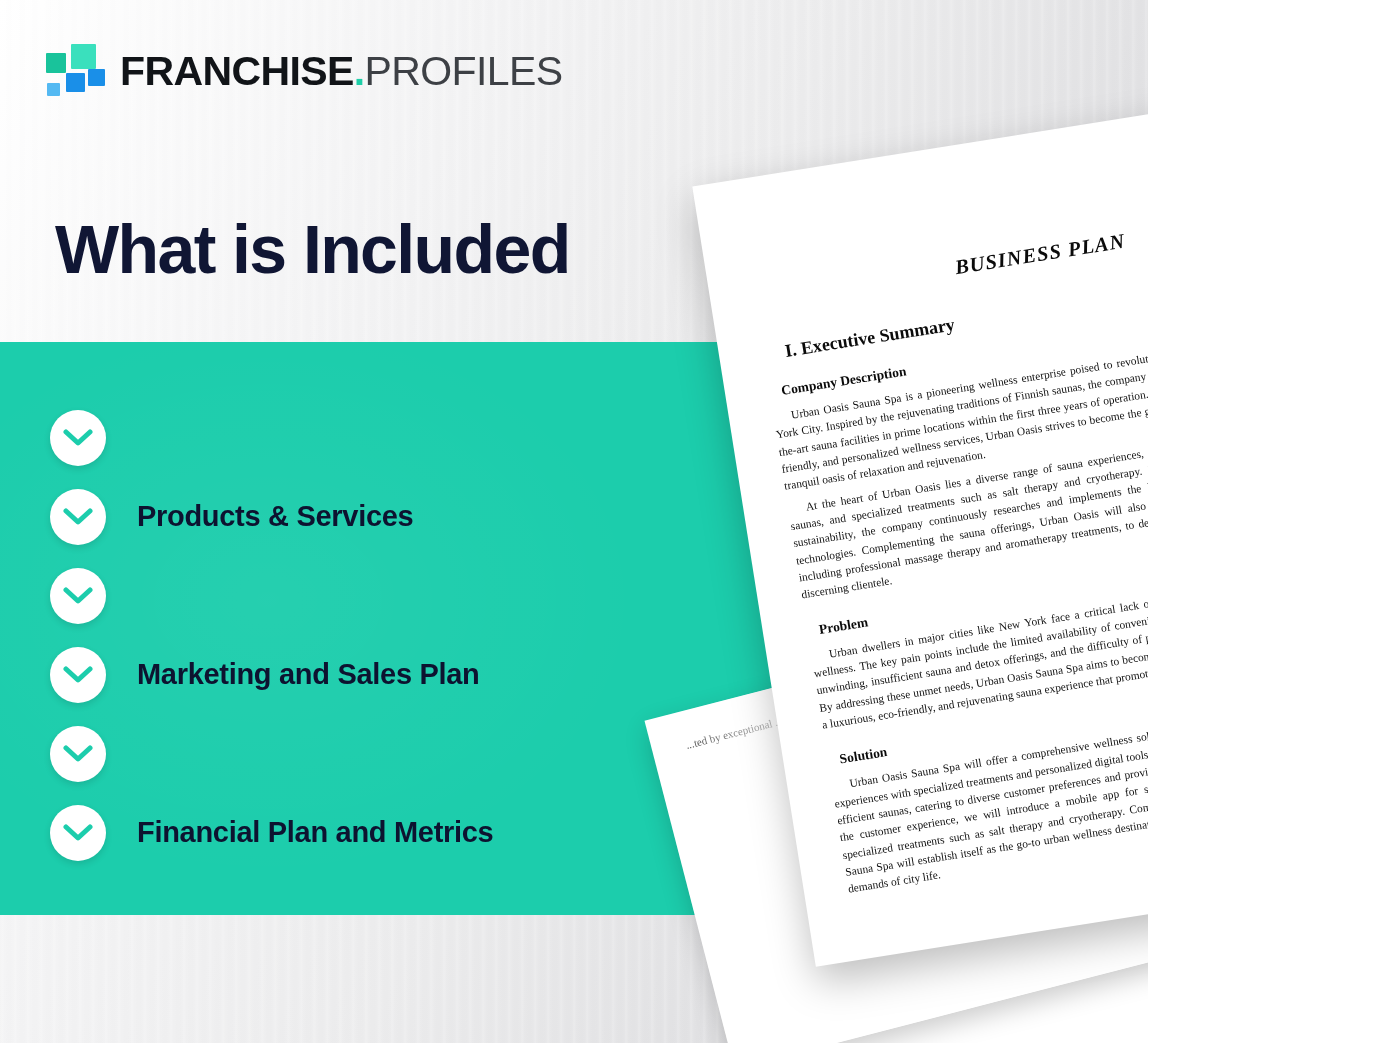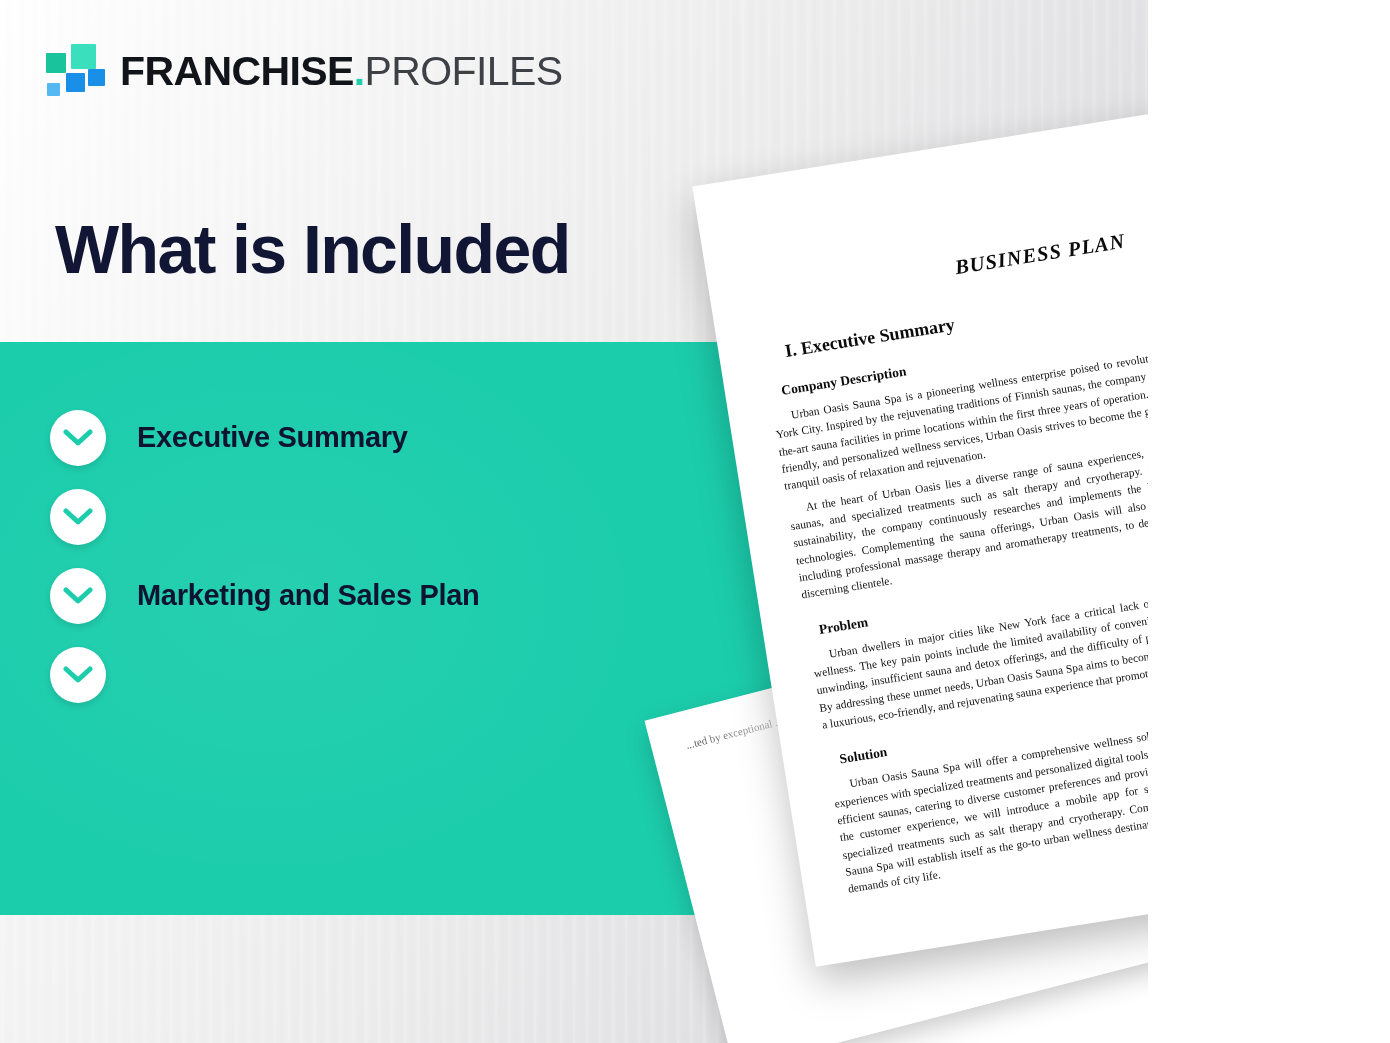--- a/index.html
+++ b/index.html
@@ -269,23 +269,30 @@
   <div class="teal-band"></div>
 
   <ul class="feature-list">
 
     <li class="feature-item">
       <span class="chev-badge">
         <svg width="30" height="20" viewBox="0 0 30 20" aria-hidden="true">
           <path d="M3 4 L15 15 L27 4" fill="none" stroke="#1ccdac" stroke-width="5" stroke-linecap="round" stroke-linejoin="round"></path>
         </svg>
       </span>
-      <span class="feature-label">Executive Summary</span>
-    </li>
-
+    </li>
+
+    <li class="feature-item">
+      <span class="chev-badge">
+        <svg width="30" height="20" viewBox="0 0 30 20" aria-hidden="true">
+          <path d="M3 4 L15 15 L27 4" fill="none" stroke="#1ccdac" stroke-width="5" stroke-linecap="round" stroke-linejoin="round"></path>
+        </svg>
+      </span>
+      <span class="feature-label">Products &amp; Services</span>
+    </li>
 
     <li class="feature-item">
       <span class="chev-badge">
         <svg width="30" height="20" viewBox="0 0 30 20" aria-hidden="true">
           <path d="M3 4 L15 15 L27 4" fill="none" stroke="#1ccdac" stroke-width="5" stroke-linecap="round" stroke-linejoin="round"></path>
         </svg>
       </span>
     </li>
 
     <li class="feature-item">
@@ -298,20 +305,28 @@
     </li>
 
     <li class="feature-item">
       <span class="chev-badge">
         <svg width="30" height="20" viewBox="0 0 30 20" aria-hidden="true">
           <path d="M3 4 L15 15 L27 4" fill="none" stroke="#1ccdac" stroke-width="5" stroke-linecap="round" stroke-linejoin="round"></path>
         </svg>
       </span>
     </li>
 
+    <li class="feature-item">
+      <span class="chev-badge">
+        <svg width="30" height="20" viewBox="0 0 30 20" aria-hidden="true">
+          <path d="M3 4 L15 15 L27 4" fill="none" stroke="#1ccdac" stroke-width="5" stroke-linecap="round" stroke-linejoin="round"></path>
+        </svg>
+      </span>
+      <span class="feature-label">Financial Plan and Metrics</span>
+    </li>
 
   </ul>
 
   <div class="doc-stack">
 
     <div class="sheet sheet-back2">
       <div class="sheet-inner">
         <p class="doc-p-faint">...ted by exceptional ...urban wellness ...demands of city life.</p>
       </div>
       <div class="fade-mask"></div>

